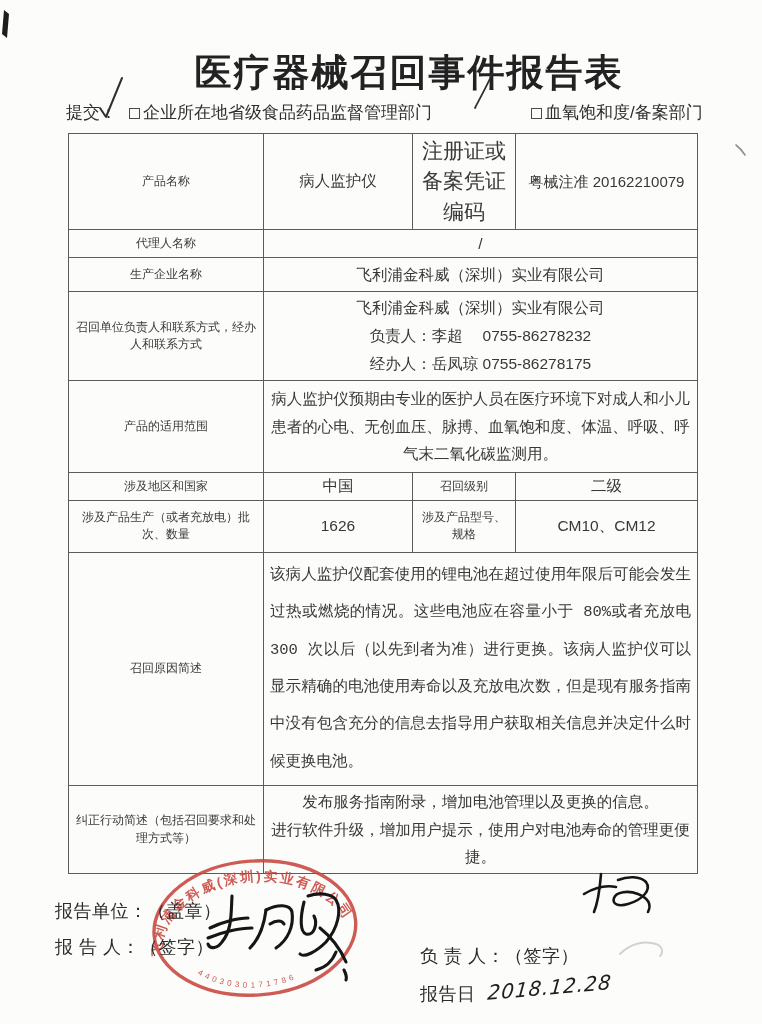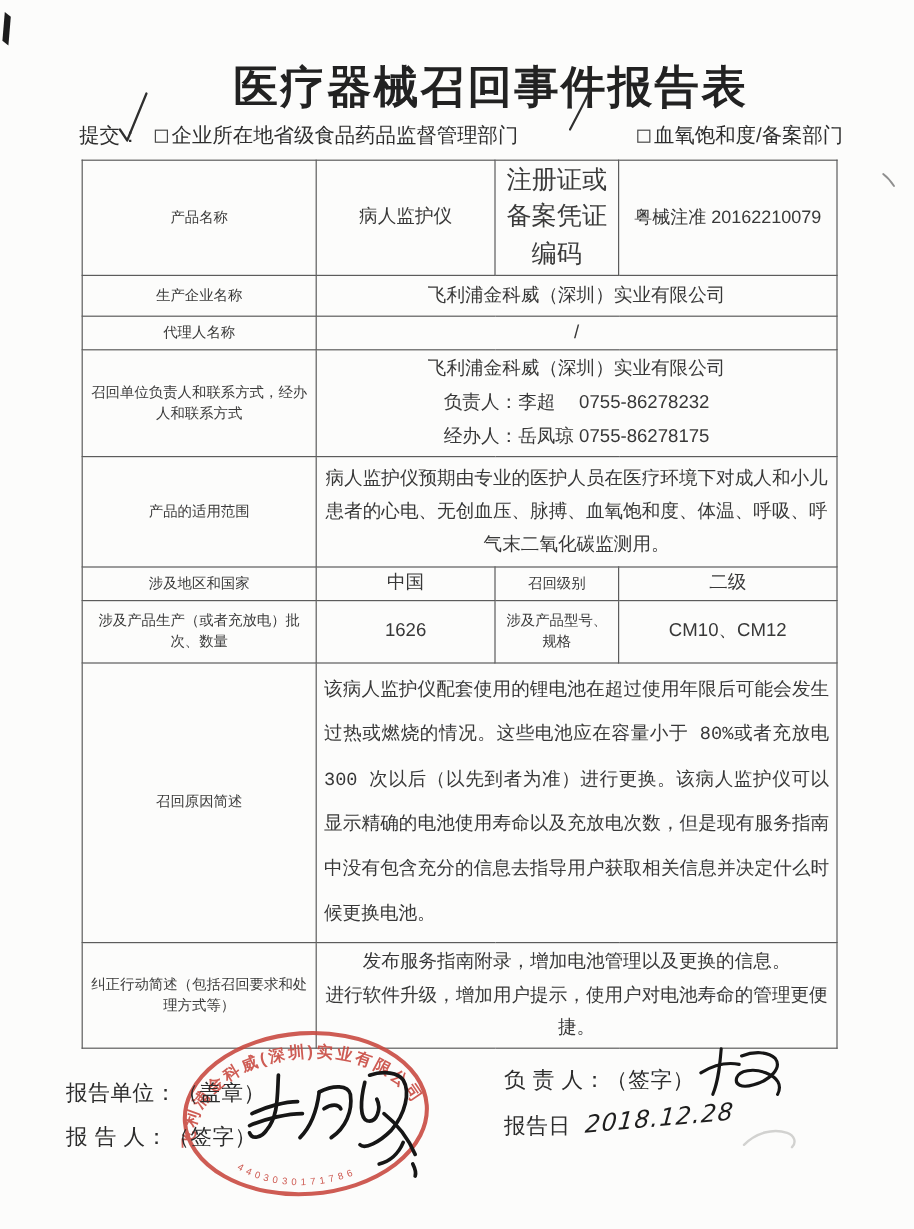--- a/index.html
+++ b/index.html
@@ -53,21 +53,21 @@
   .scope-text { line-height:27.5px; padding:2px 0; }
   .reason-text { line-height:37.4px; padding:2px 0; text-align:justify;font-family:Liberation Mono, monospace; }
   .action-line { line-height:27.5px; }
 
   .footer-left {
     position:absolute; left:55px; top:893px;
     font-size:18px; color:#2c2c2c; line-height:36px;
     letter-spacing:0.5px;
   }
   .footer-right {
-    position:absolute; left:420px; top:882px;
+    position:absolute; left:420px; top:938px;
     font-size:18px; color:#2c2c2c; line-height:37px;
     letter-spacing:0.5px;
   }
   .date-hand {
     display:inline-block;
     font-family:"DejaVu Sans",sans-serif;
     font-style:italic;
     font-size:20px; color:#1e1e1e;
     transform:rotate(-5deg) skewX(-10deg);
     transform-origin:left bottom;
@@ -112,27 +112,27 @@
       <col style="width:103px">
       <col style="width:182px">
     </colgroup>
   <tbody>
       <tr style="height:57px">
     <td class="lbl">产品名称</td>
     <td>病人监护仪</td>
     <td class="lbl" style="padding:2px 4px; font-size:21px;">注册证或备案凭证编码</td>
     <td style="font-size:15px;">粤械注准 20162210079</td>
   </tr>
+  <tr style="height:28px">
+    <td class="lbl">代理人名称</td>
+    <td colspan="3">/</td>
+  </tr>
   <tr style="height:34px">
     <td class="lbl">生产企业名称</td>
     <td colspan="3">飞利浦金科威（深圳）实业有限公司</td>
-  </tr>
-  <tr style="height:28px">
-    <td class="lbl">代理人名称</td>
-    <td colspan="3">/</td>
   </tr>
   <tr style="height:86px">
     <td class="lbl">召回单位负责人和联系方式，经办人和联系方式</td>
     <td colspan="3" class="long">
       <div class="contact-line">飞利浦金科威（深圳）实业有限公司</div>
       <div class="contact-line">负责人：李超　 0755-86278232</div>
       <div class="contact-line">经办人：岳凤琼 0755-86278175</div>
     </td>
   </tr>
   <tr style="height:83px">

